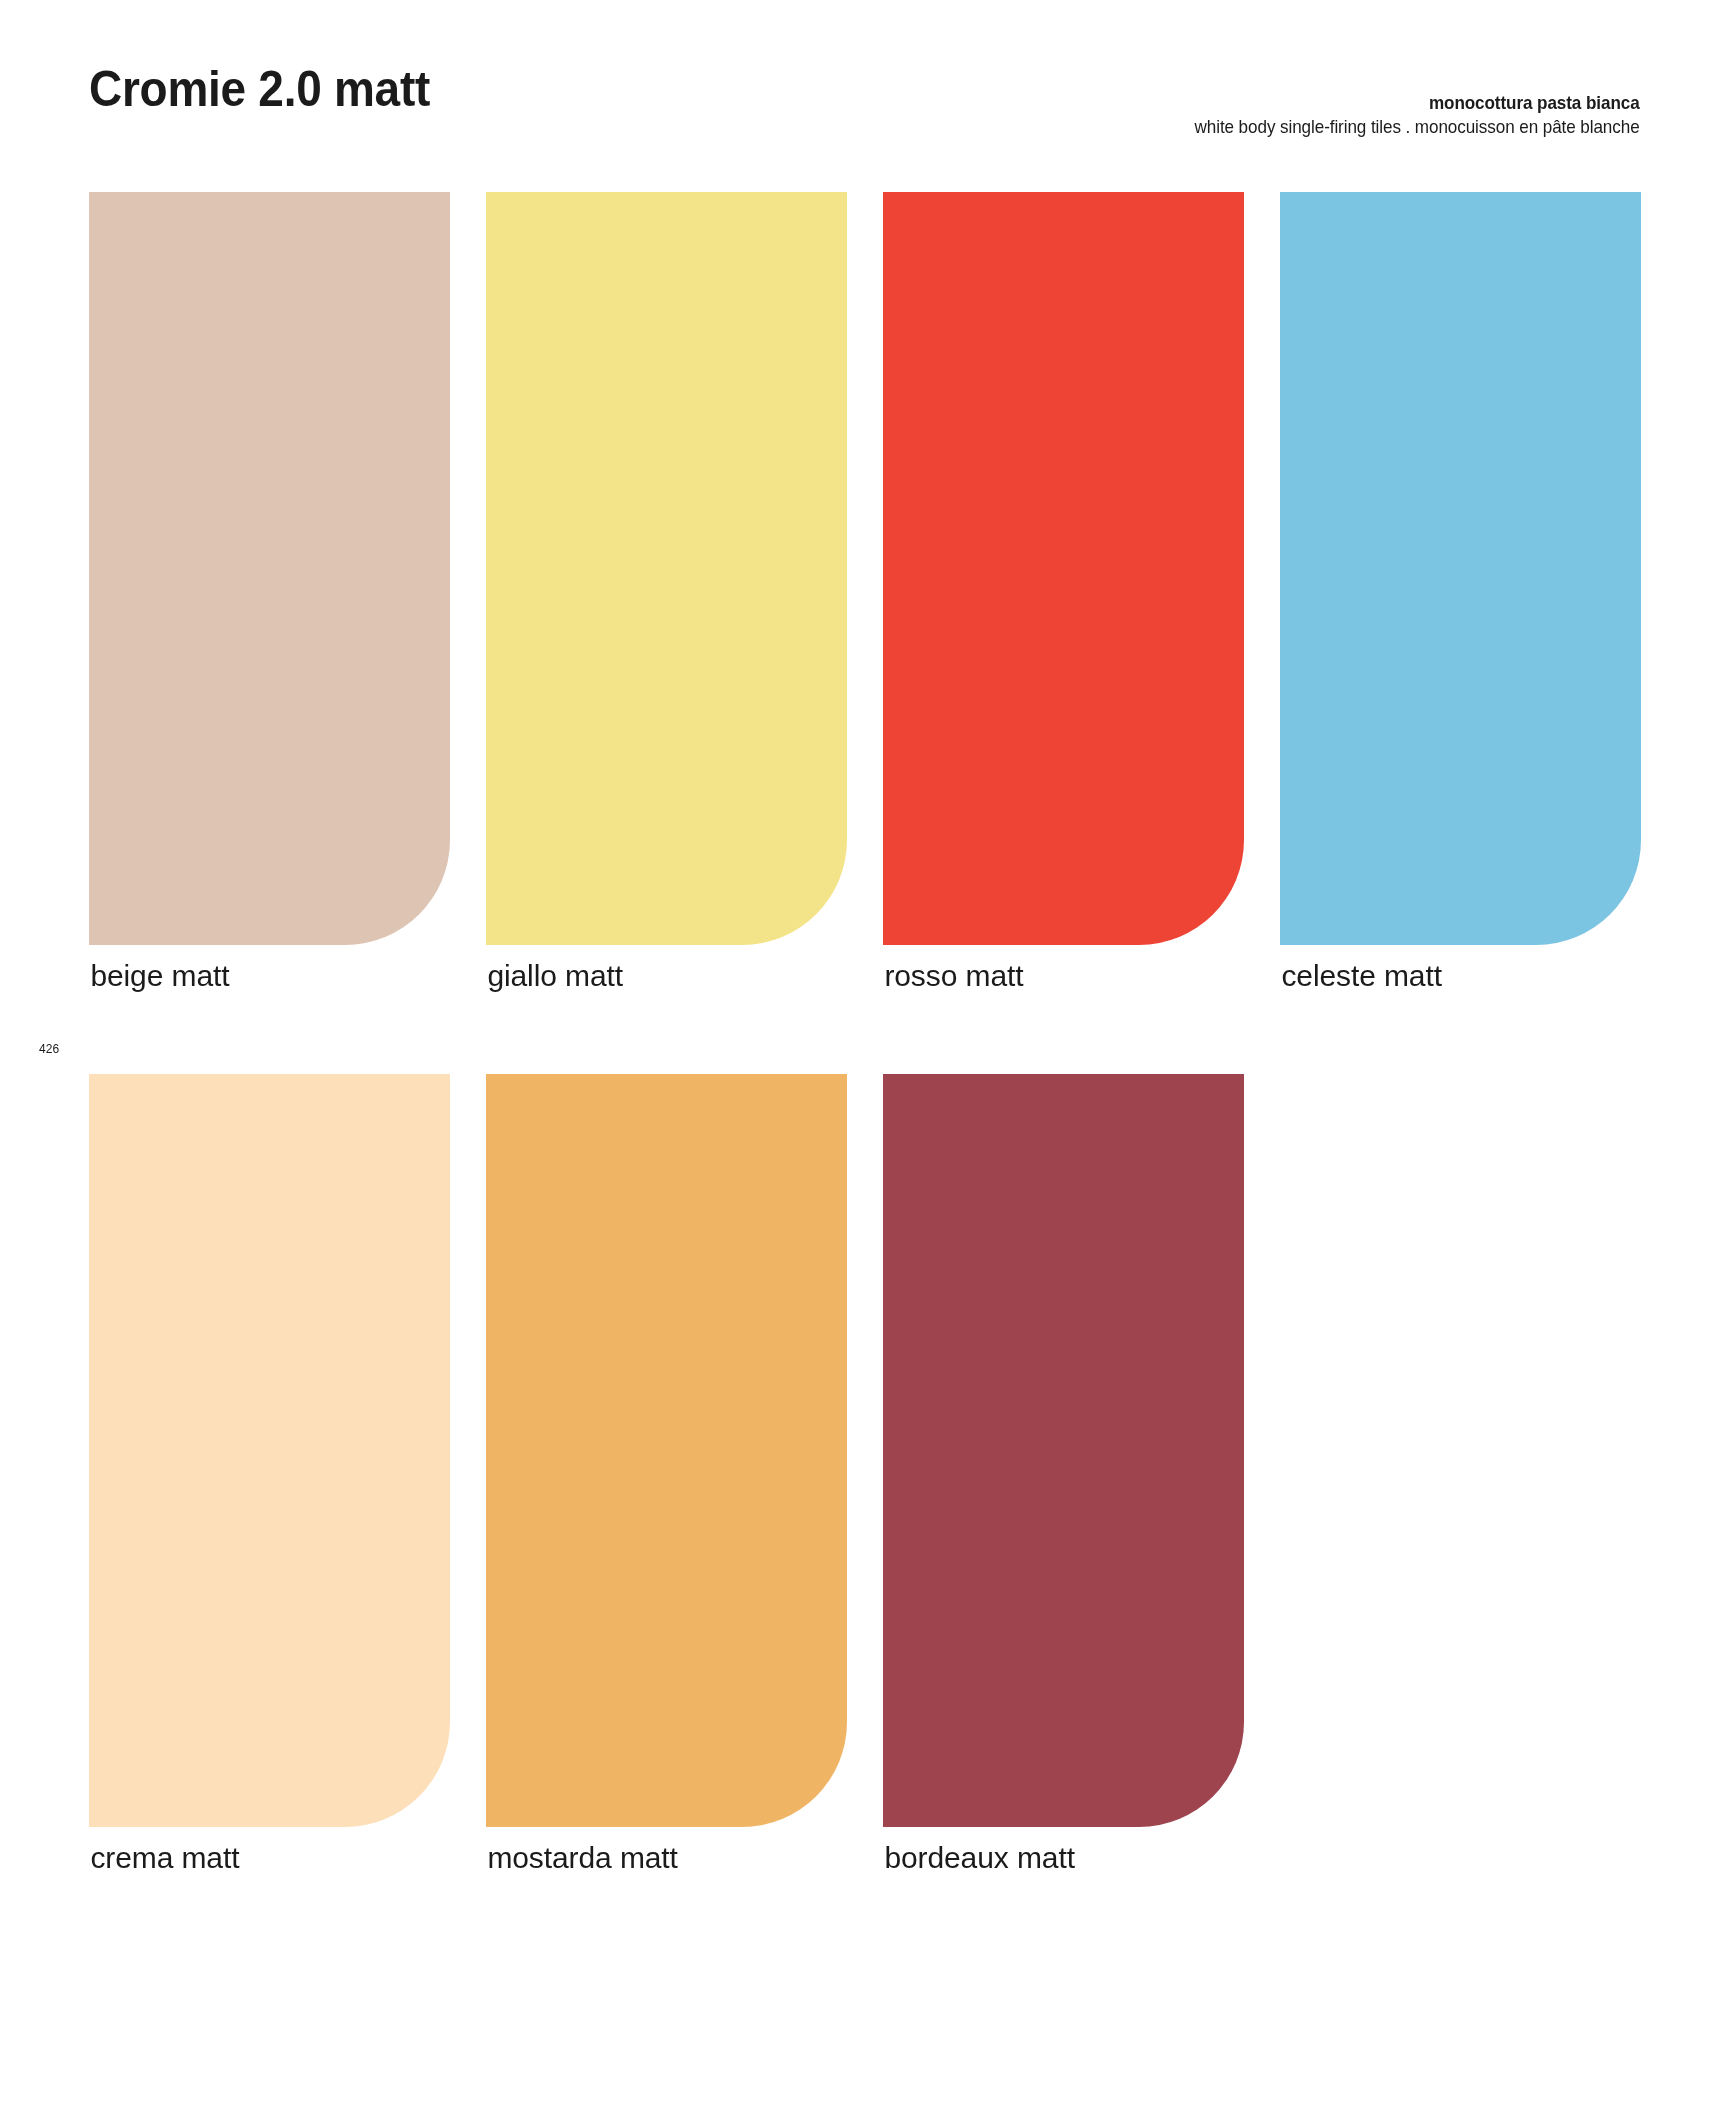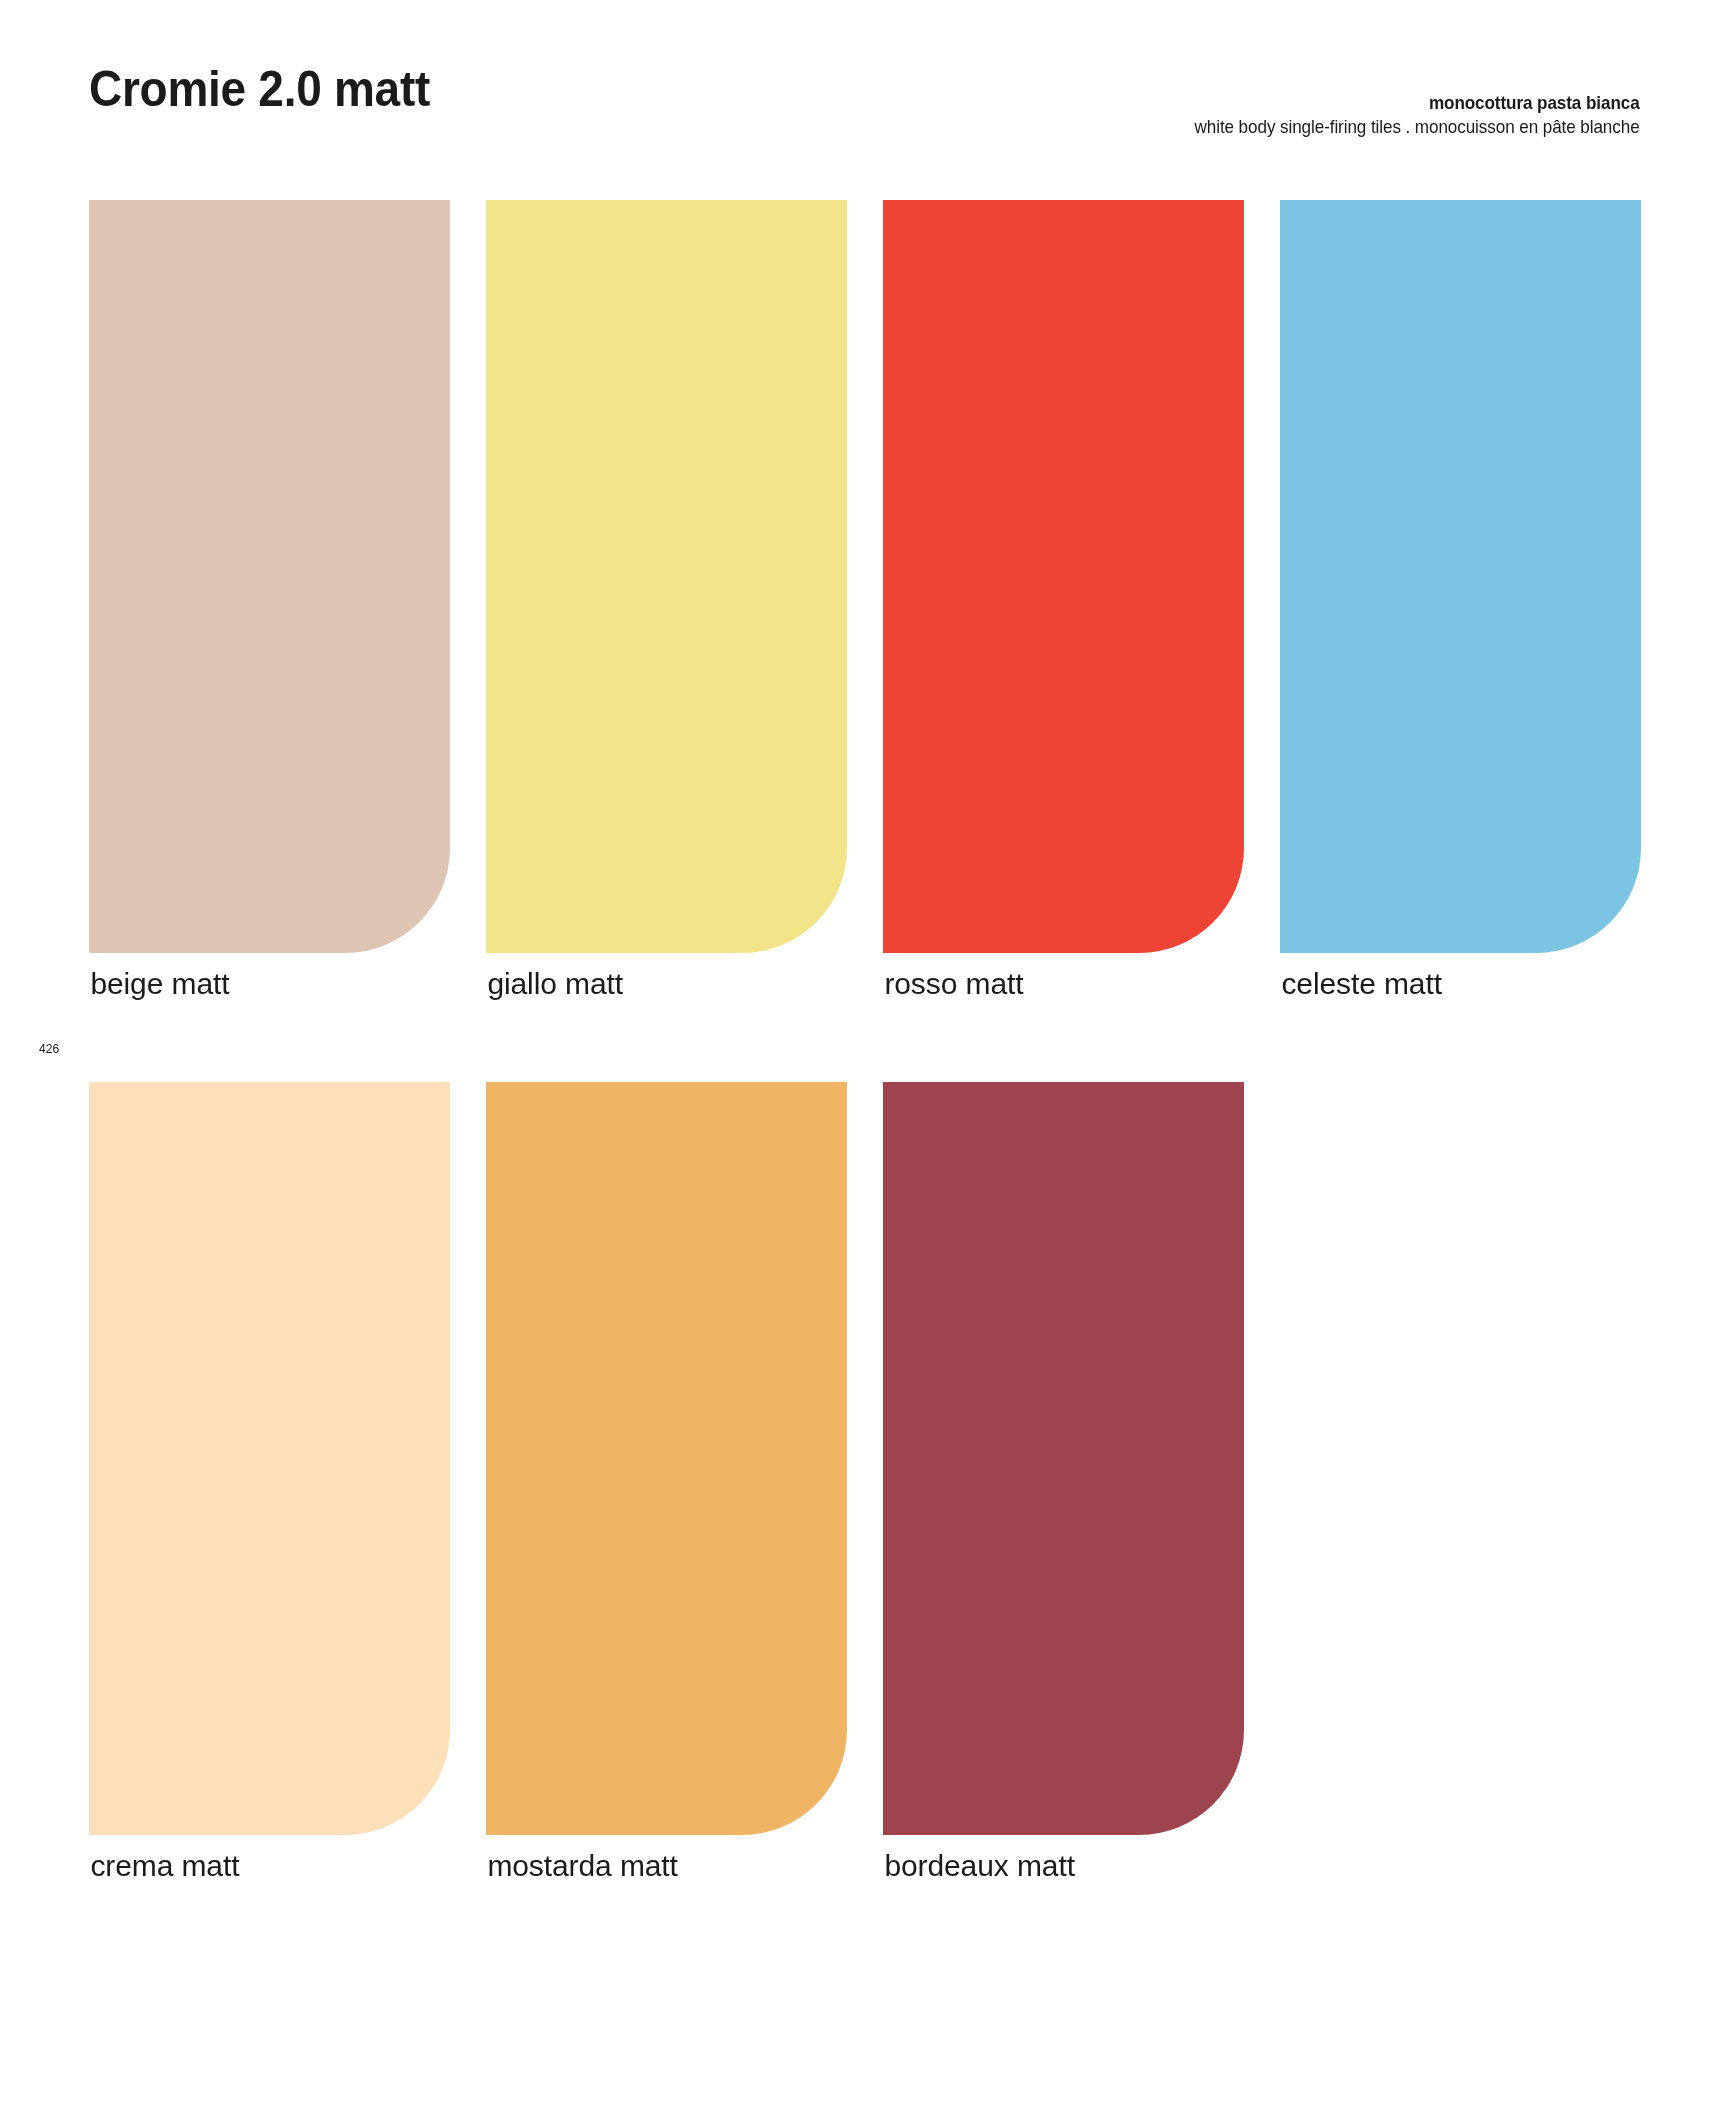--- a/index.html
+++ b/index.html
@@ -98,21 +98,21 @@
     left: 0;
     width: 1552px;
     height: 753px;
   }
 
   .swatch-row.row-1 { top: 0px; }
   .swatch-row.row-2 { top: 882px; }
 
   .swatch-cell {
     position: absolute;
-    top: 8px;
+    top: 0;
     width: 297px;
     height: 753px;
   }
 
   .swatch-cell.col-0 { left: 0px; }
   .swatch-cell.col-1 { left: 397px; }
   .swatch-cell.col-2 { left: 794px; }
   .swatch-cell.col-3 { left: 1191px; }
 
   .swatch-chip {

